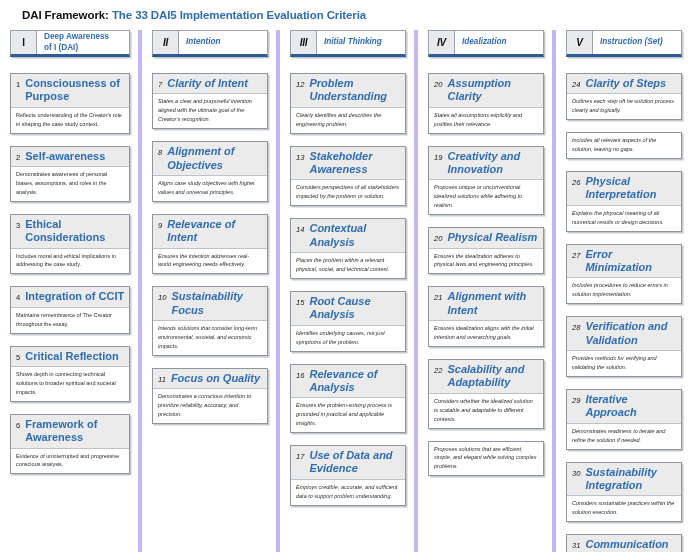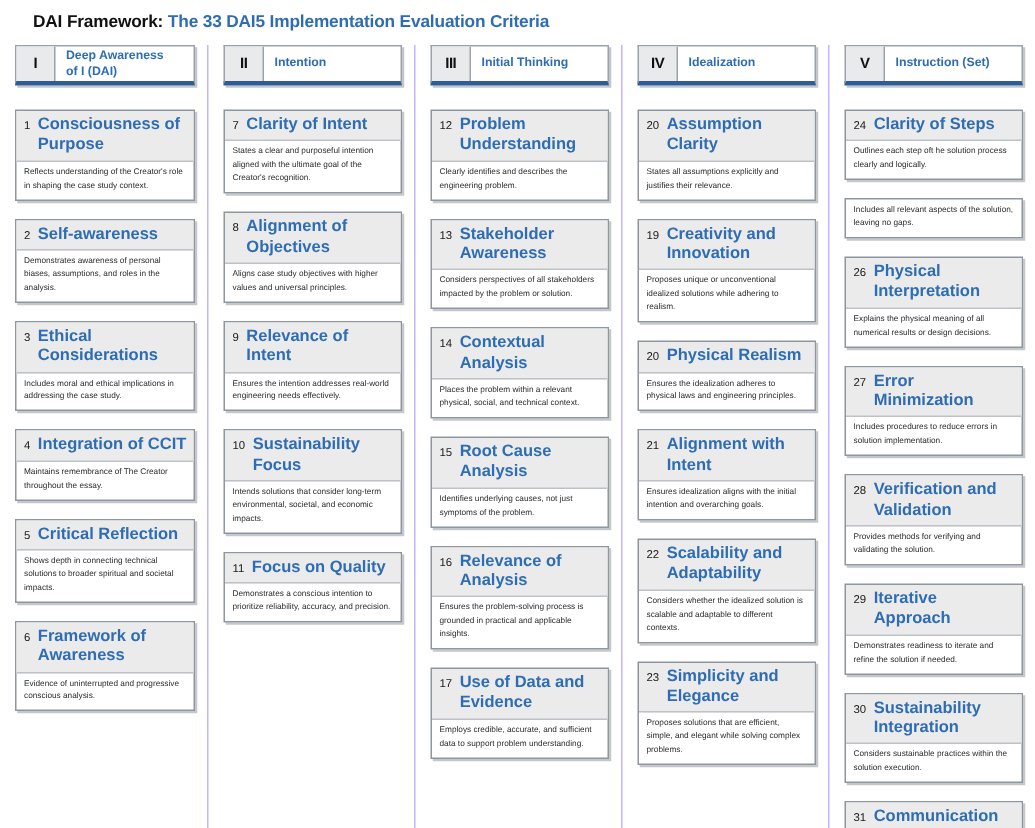--- a/index.html
+++ b/index.html
@@ -25,21 +25,21 @@
   .cols{
     position:absolute;left:0;top:30px;width:690px;height:522px;
     display:flex;
   }
   .col{
     position:relative;
     width:138px;
     padding:0 0 0 0;
     box-sizing:border-box;
   }
-  .col + .col{border-left:1px solid #c4b5fd;}
+  .col + .col{border-left:4px solid #c4b5fd;font-style:italic;}
   .col-inner{padding:0 8px 0 10px;}
 
   
   .phase{
     display:flex;align-items:stretch;
     background:#ffffff;
     border:1px solid #9aa3ad;
     border-bottom:3px solid #2f5c96;
     height:27px;
     box-shadow:1.5px 1.5px 0 rgba(120,130,140,0.45);
@@ -295,24 +295,20 @@
             <div class="card-body">Ensures idealization aligns with the initial intention and overarching goals.</div>
           </div>
           <div class="card">
             <div class="card-head">
               <span class="card-num">22</span>
               <span class="card-title">Scalability and Adaptability</span>
             </div>
             <div class="card-body">Considers whether the idealized solution is scalable and adaptable to different contexts.</div>
           </div>
           <div class="card">
-            <div class="card-head">
-              <span class="card-num">23</span>
-              <span class="card-title">Simplicity and Elegance</span>
-            </div>
             <div class="card-body">Proposes solutions that are efficient, simple, and elegant while solving complex problems.</div>
           </div>
         </div>
       </div>
       <div class="col">
         <div class="col-inner">
           <div class="phase">
             <div class="roman">V</div>
             <div class="pname">
               <div>

